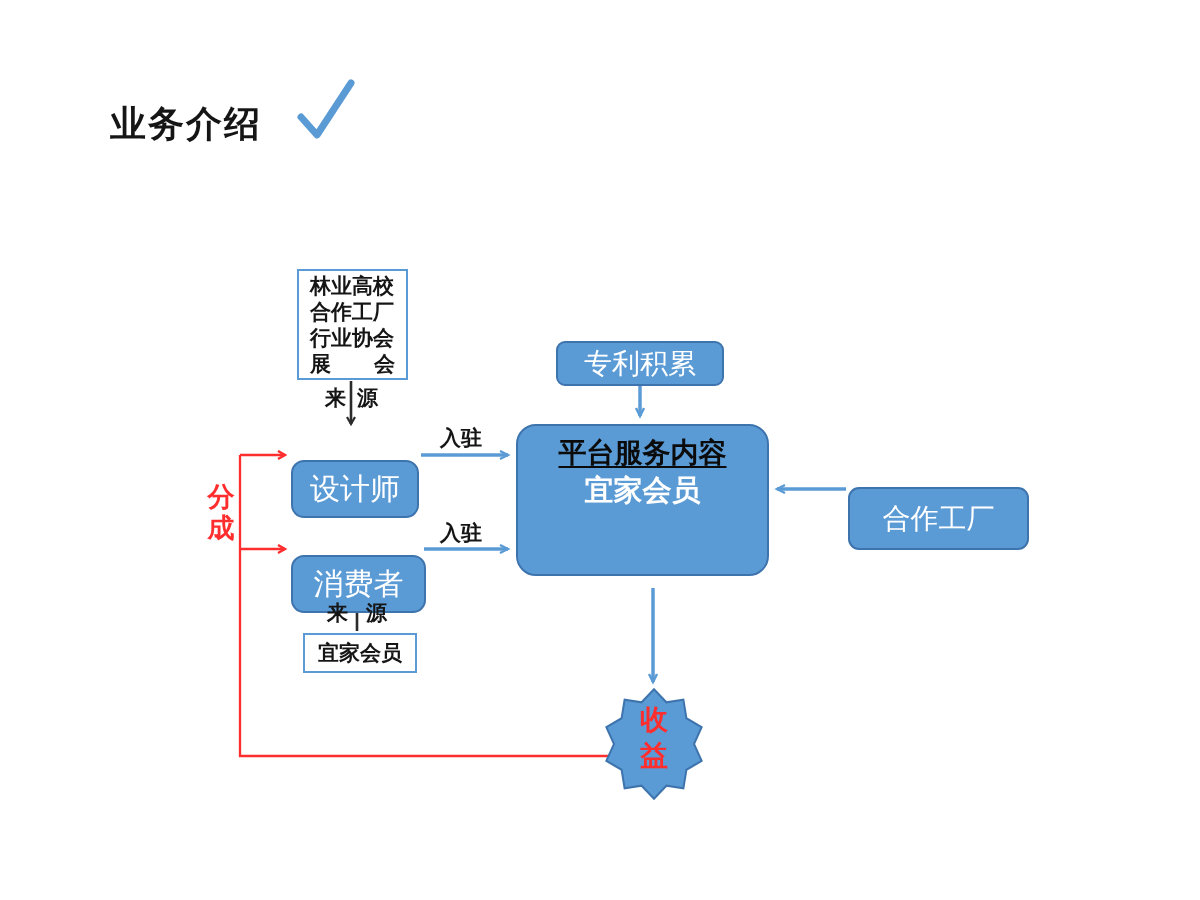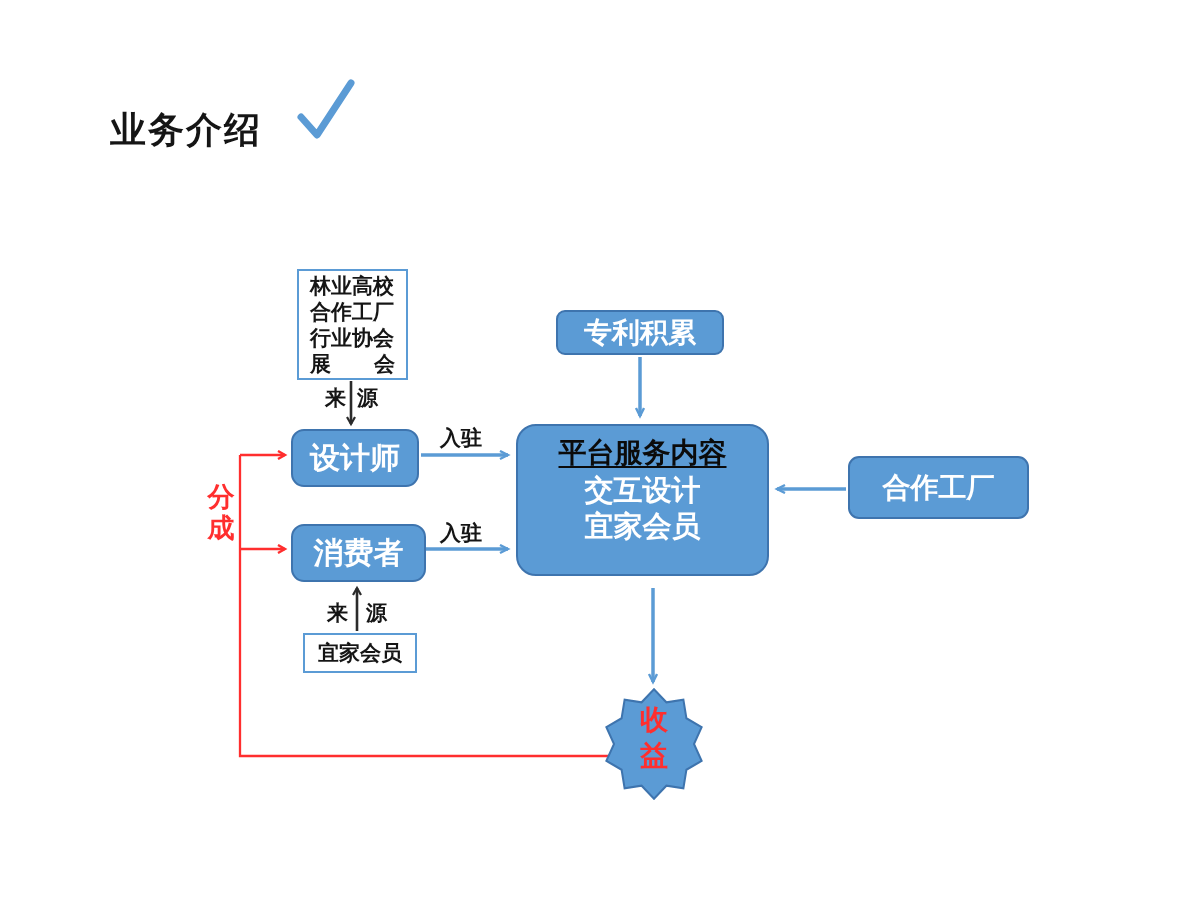--- a/index.html
+++ b/index.html
@@ -7,33 +7,33 @@
     --border-blue:#3E74AE;
     --red:#FF2E2E;
     --ink:#151515;
     --arrow-black:#2b2b2b;
   }
   *{margin:0;padding:0;box-sizing:border-box;}
   html,body{background:#ffffff;}
   body{font-family:"Liberation Sans",sans-serif;}
   .canvas{position:relative;width:1200px;height:900px;background:#fff;overflow:hidden;}
   .abs{position:absolute;}
-  .page-title{left:110px;top:106px;font-size:36px;font-weight:600;color:var(--ink);letter-spacing:2px;}
+  .page-title{left:110px;top:100px;font-size:36px;font-weight:600;color:var(--ink);letter-spacing:2px;}
   .check-svg{left:292px;top:76px;}
   .overlay{left:0;top:0;pointer-events:none;}
 
   
   .wbox{background:#fff;border:2.5px solid var(--accent-blue);color:var(--ink);font-weight:600;}
   .sources-box{left:297px;top:269px;width:111px;height:111px;padding:2px 11px;font-size:21px;line-height:26px;}
   .sources-box .jline{display:flex;justify-content:space-between;}
   .ikea-box{left:303px;top:633px;width:114px;height:40px;display:flex;align-items:center;justify-content:center;font-size:21px;}
 
   
   .bnode{background:var(--accent-blue);border:2px solid var(--border-blue);color:#fff;
-         display:flex;align-items:center;justify-content:center;font-weight:700;}
+         display:flex;align-items:center;justify-content:center;font-weight:400;margin-top:31px;}
   .designer{left:291px;top:429px;width:128px;height:58px;border-radius:13px;font-size:30px;}
   .consumer{left:291px;top:524px;width:135px;height:58px;border-radius:13px;font-size:30px;}
   .patent{left:556px;top:310px;width:168px;height:45px;border-radius:9px;font-size:28px;}
   .factory{left:848px;top:456px;width:181px;height:63px;border-radius:11px;font-size:28px;}
 
   .platform{left:516px;top:424px;width:253px;height:152px;border-radius:20px;background:var(--accent-blue);
             border:2.5px solid var(--border-blue);text-align:center;padding-top:8px;}
   .platform-heading{color:#0b0b0b;font-size:28px;font-weight:600;text-decoration:underline;text-underline-offset:4px;}
   .platform-item{color:#fff;font-size:29px;font-weight:600;line-height:36px;}
 
@@ -102,21 +102,20 @@
   <span class="abs elabel" style="left:327px;top:599px;">来</span>
   <span class="abs elabel" style="left:366px;top:599px;">源</span>
 
   <div class="abs wbox ikea-box">宜家会员</div>
 
   <span class="abs elabel" style="left:440px;top:424px;">入驻</span>
   <span class="abs elabel" style="left:440px;top:519px;">入驻</span>
 
   <div class="abs platform">
     <div class="platform-heading">平台服务内容</div>
-    <div class="platform-item">交互设计</div>
     <div class="platform-item">宜家会员</div>
   </div>
 
   <div class="abs bnode patent">专利积累</div>
 
   <div class="abs bnode factory">合作工厂</div>
 
   <svg class="abs star-wrap" width="104" height="114" viewBox="0 0 104 104" preserveAspectRatio="none">
     <polygon points="52,2 64.4,14 81.4,11.6 84.4,28.5 99.6,36.6 92,52 99.6,67.4 84.4,75.5 81.4,92.4 64.4,90 52,102 39.6,90 22.6,92.4 19.6,75.5 4.4,67.4 12,52 4.4,36.6 19.6,28.5 22.6,11.6 39.6,14" fill="#5B9BD5" stroke="#3E74AE" stroke-width="2"></polygon>
   </svg>

